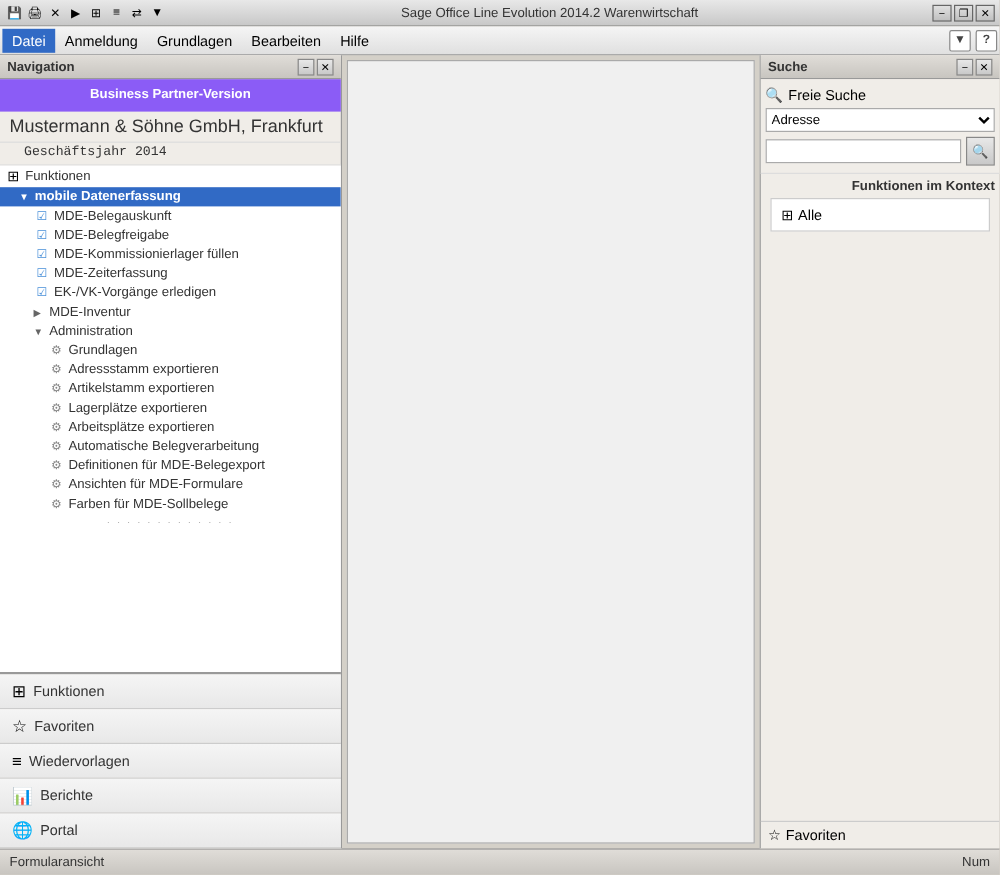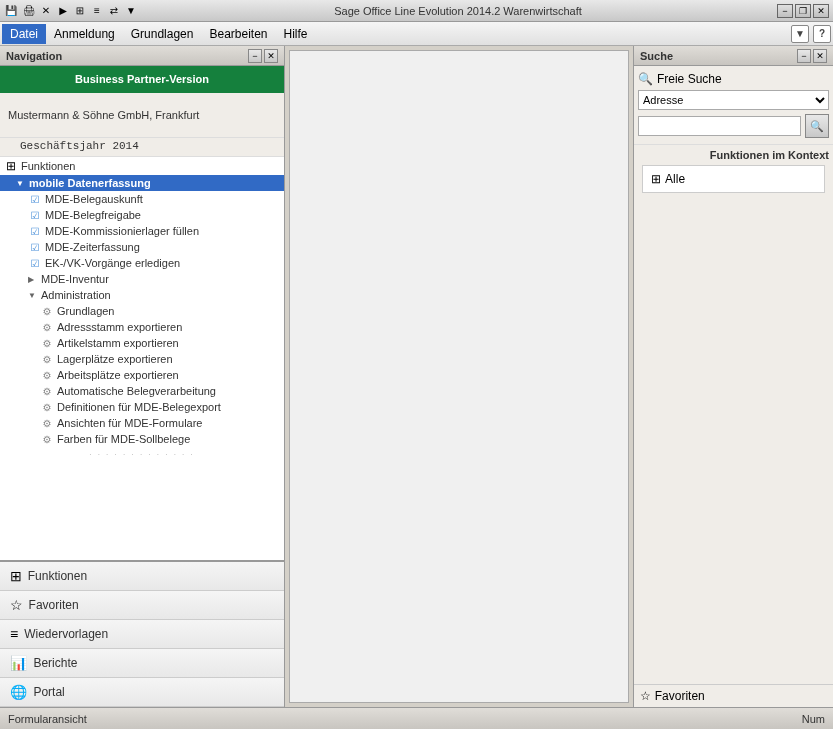--- a/index.html
+++ b/index.html
@@ -24,23 +24,23 @@
     
     .main-layout { display: flex; height: calc(729px - 22px - 24px - 22px); }
 
     
     .nav-panel { width: 285px; background: #f0ede8; border-right: 1px solid #999; display: flex; flex-direction: column; }
     .nav-header { background: linear-gradient(to bottom, #e0ddd8, #c8c5c0); height: 20px; display: flex; align-items: center; justify-content: space-between; padding: 0 6px; border-bottom: 1px solid #999; }
     .nav-title { font-size: 11px; font-weight: bold; color: #333; }
     .nav-header-btns { display: flex; gap: 2px; }
     .nav-header-btn { width: 14px; height: 14px; border: 1px solid #888; background: linear-gradient(to bottom, #e8e8e8, #c8c8c8); font-size: 9px; cursor: pointer; display: flex; align-items: center; justify-content: center; }
 
-    .nav-promo { background: #15803d; color: white; padding: 6px 8px; font-size: 11px; font-weight: bold; line-height: 1.4; text-align: center; }
-
-    .nav-company { padding: 16px 8px; font-size: 11px; color: #333; border-bottom: 1px solid #ddd; }
+    .nav-promo { background: #8b5cf6; color: white; padding: 6px 8px; font-size: 11px; font-weight: bold; line-height: 1.4; text-align: center; }
+
+    .nav-company { padding: 4px 8px; font-size: 15px; color: #333; border-bottom: 1px solid #ddd; }
     .nav-year { padding: 2px 8px 4px 20px; font-size: 11px; color: #333; border-bottom: 1px solid #ddd; font-family: Liberation Mono, monospace; }
 
     .nav-tree { flex: 1; overflow-y: auto; overflow-x: hidden; background: #fff; }
     .tree-root-item { display: flex; align-items: center; padding: 2px 4px; cursor: pointer; gap: 3px; }
     .tree-item { display: flex; align-items: center; padding: 2px 4px; cursor: pointer; gap: 3px; }
     .tree-group { background: #316ac5; }
     .tree-group .tree-label { color: white; }
     .indent1 { padding-left: 16px; }
     .indent2 { padding-left: 28px; }
     .indent3 { padding-left: 40px; }

